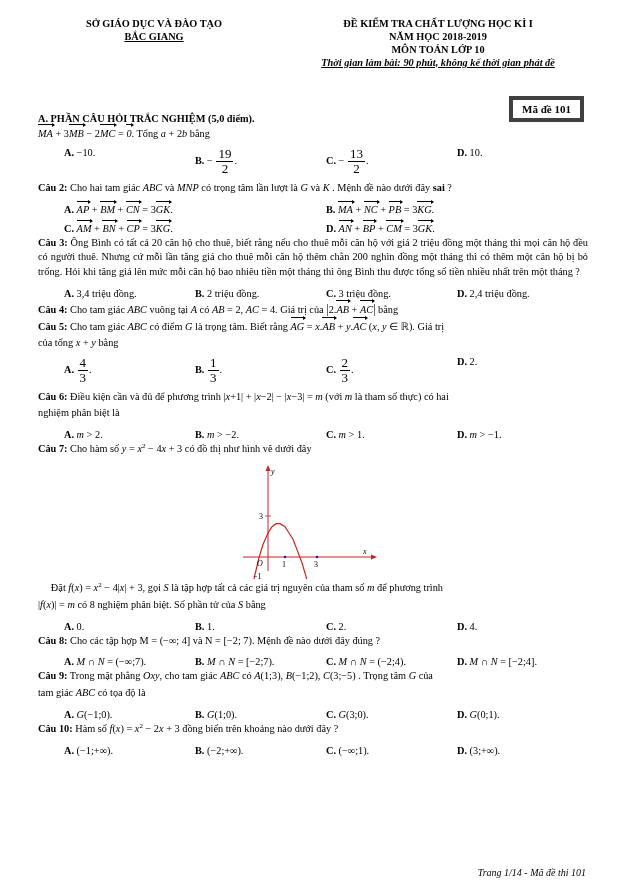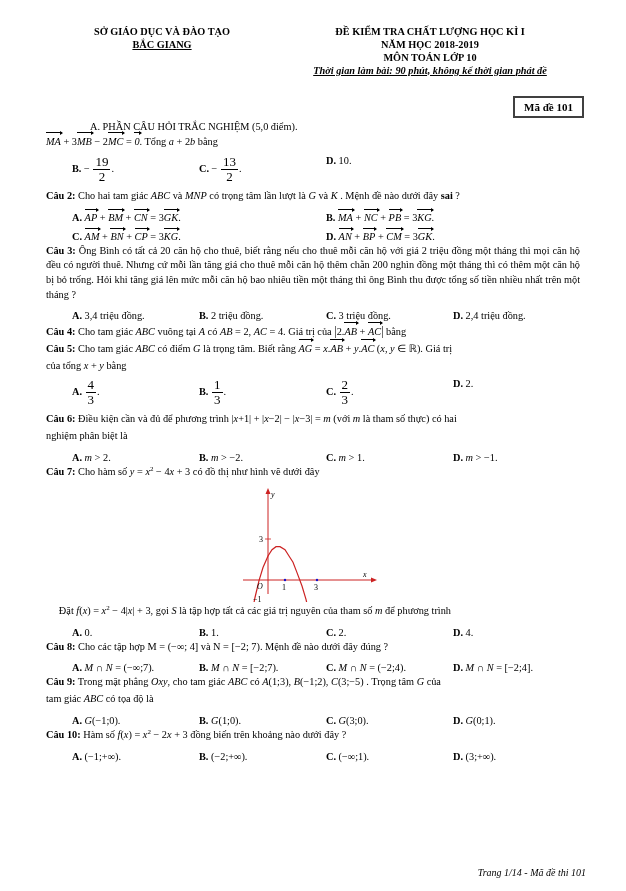--- a/index.html
+++ b/index.html
@@ -13,21 +13,21 @@
     font-family: "Liberation Serif", serif;
     font-size: 10.3px;
     color: #000000;
     position: relative;
     overflow: hidden;
   }
   .page {
     position: relative;
     width: 626px;
     height: 891px;
-    padding: 8px;
+    padding: 0;
     box-sizing: border-box;
   }
   .header {
     display: flex;
     justify-content: space-between;
     padding: 18px 38px 0 38px;
     box-sizing: border-box;
   }
   .header-left {
     width: 232px;
@@ -39,34 +39,33 @@
     text-align: center;
     line-height: 1.25;
   }
   .bold { font-weight: bold; }
   .under { text-decoration: underline; }
   .italic { font-style: italic; text-align: center; }
   .code-box {
     position: absolute;
     right: 42px;
     top: 96px;
-    border: 2px solid #404040;
+    border: 4px solid #404040;
     padding: 3px 9px;
     font-weight: bold;
     font-size: 11px;
   }
   .content {
     padding: 0 38px;
     box-sizing: border-box;
     margin-top: 44px;
   }
   .sec-title {
-    font-weight: normal;
+    font-weight: bold;
     margin-bottom: 3px;
-    margin-left: 44px;
   }
   .q {
     margin-top: 2px;
     text-align: justify;
     line-height: 1.42;
   }
   .q .lbl { font-weight: bold; }
   .ans-row {
     display: flex;
     margin-top: 8px;
@@ -150,20 +149,21 @@
   <div class="code-box">Mã đề 101</div>
 
   <div class="content">
 
     <div class="sec-title">A. PHẦN CÂU HỎI TRẮC NGHIỆM (5,0 điểm).</div>
 
     <div class="q">
       <span class="vec">MA</span> + 3<span class="vec">MB</span> − 2<span class="vec">MC</span> = <span class="vec">0</span>. Tổng <span class="math">a</span> + 2<span class="math">b</span> bằng
     </div>
     <div class="ans-row tall indent">
+      <div class="ans"><span class="k">A.</span> −10.</div>
       <div class="ans"><span class="k">B.</span> −&nbsp;<span class="frac"><span class="num">19</span><span class="den">2</span></span>.</div>
       <div class="ans"><span class="k">C.</span> −&nbsp;<span class="frac"><span class="num">13</span><span class="den">2</span></span>.</div>
       <div class="ans"><span class="k">D.</span> 10.</div>
     </div>
 
     <div class="q">
       <span class="lbl">Câu 2:</span>
       Cho hai tam giác <span class="math">ABC</span> và <span class="math">MNP</span> có trọng tâm lần lượt là <span class="math">G</span> và <span class="math">K</span> . Mệnh đề nào dưới đây <span class="bold">sai</span> ?
     </div>
     <div class="ans-row indent">
@@ -245,20 +245,23 @@
 
         <line x1="52" y1="55" x2="58" y2="55" stroke="#cc2222" stroke-width="0.8"></line>
         <circle cx="72" cy="96" r="1.2" fill="#1111cc"></circle>
         <circle cx="104" cy="96" r="1.2" fill="#1111cc"></circle>
       </svg>
     </div>
 
     <div class="q">
       &nbsp;&nbsp;&nbsp;&nbsp;&nbsp;Đặt <span class="math">f</span>(<span class="math">x</span>) = <span class="math">x</span><sup>2</sup> − 4|<span class="math">x</span>| + 3, gọi <span class="math">S</span> là tập hợp tất cả các giá trị nguyên của tham số <span class="math">m</span> để phương trình
     </div>
+    <div class="q">
+      |<span class="math">f</span>(<span class="math">x</span>)| = <span class="math">m</span> có 8 nghiệm phân biệt. Số phần tử của <span class="math">S</span> bằng
+    </div>
     <div class="ans-row indent">
       <div class="ans"><span class="k">A.</span> 0.</div>
       <div class="ans"><span class="k">B.</span> 1.</div>
       <div class="ans"><span class="k">C.</span> 2.</div>
       <div class="ans"><span class="k">D.</span> 4.</div>
     </div>
 
     <div class="q">
       <span class="lbl">Câu 8:</span>
       <span>Cho các tập hợp M = (−∞; 4] và N = [−2; 7). Mệnh đề nào dưới đây đúng ?</span>

